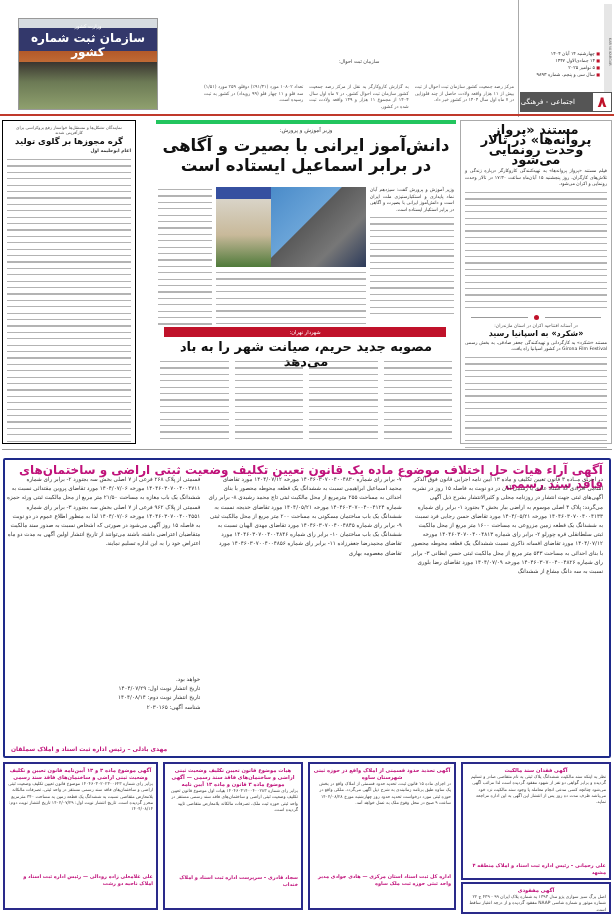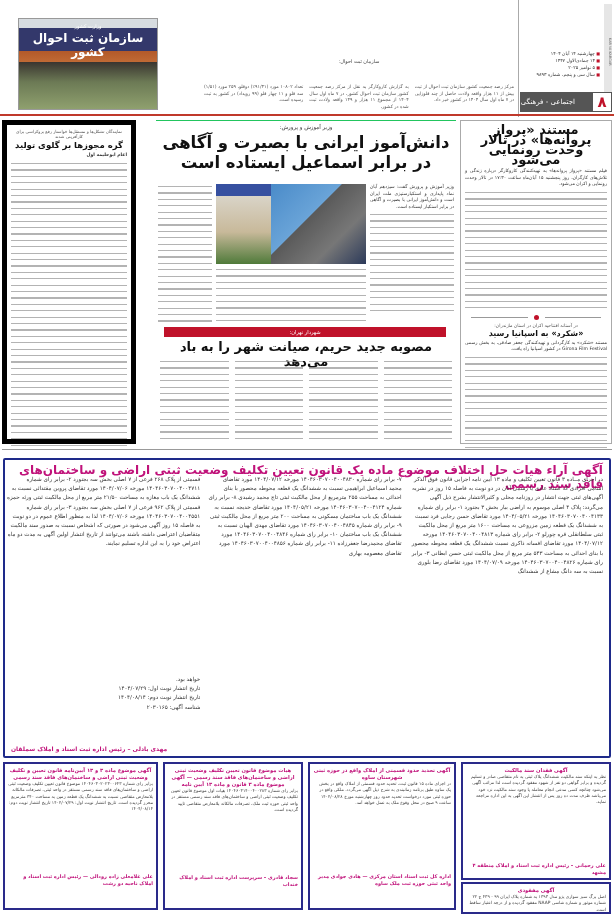--- a/index.html
+++ b/index.html
@@ -29,31 +29,31 @@
 #top-photo .sign-sm{position:absolute;top:4px;width:100%;text-align:center;color:#fff;font-size:5px}
 .red-band{left:0;width:614px;height:2px}
 
 #right-col{right:2px;top:120px;width:152px;height:324px;border:1px solid #aaa}
 .art-title{text-align:center;font-weight:bold;color:#111}
 .art-kicker{text-align:center;font-size:4.6px;color:#555}
 .dot-sep{display:flex;align-items:center;justify-content:center;margin:3px 0}
 .dot-sep::before,.dot-sep::after{content:"";flex:1;border-top:1px solid #999;margin:0 6px}
 .dot{width:5px;height:5px;border-radius:50%;background:#c0122a}
 
-#center{right:158px;top:120px;width:300px;height:205px;border-top:1px solid #22c55e}
+#center{right:158px;top:120px;width:300px;height:205px;border-top:4px solid #22c55e}
 #center-kicker{position:absolute;top:3px;width:100%;text-align:center;font-size:5.5px;color:#333}
 #center-headline{position:absolute;top:12px;width:100%;text-align:center;font-size:16.5px;line-height:20px;font-weight:bold;color:#111}
 #center-photo1{position:absolute;right:90px;top:63px;width:95px;height:80px;background:linear-gradient(135deg,#4a8bc9 0,#6aa4d8 40%,#5a5a5a 41%,#777 70%,#2c3a5a 100%)}
 #center-photo2{position:absolute;right:185px;top:63px;width:55px;height:80px;background:linear-gradient(#3650a0 0,#3650a0 15%,#d9d4c8 15%,#c8b99a 60%,#4f7a3a 100%)}
 
 #tehran{right:158px;top:325px;width:300px;height:118px}
 #tehran-kicker{position:absolute;top:2px;right:10px;width:282px;height:10px;background:#c0122a;color:#fff;text-align:center;font-size:5.2px;line-height:10px}
 #tehran-headline{position:absolute;top:14px;width:100%;text-align:center;font-size:13px;font-weight:bold;color:#111}
 
-#left-col{left:2px;top:120px;width:134px;height:324px;border:5px solid #000000}
+#left-col{left:2px;top:120px;width:134px;height:324px;border:1px solid #000000}
 
 #big-ad{left:3px;top:458px;width:608px;height:300px;border:2px solid #1e2a8a;border-radius:2px}
 #big-ad-title{position:absolute;top:3px;right:6px;width:596px;text-align:right;color:#c0127a;font-weight:bold;font-size:12px}
 #big-ad .cols{position:absolute;top:15px;right:6px;width:596px;height:245px;display:flex;gap:8px}
 #big-ad .cols .c{flex:1;font-size:5.6px;line-height:9.2px;color:#333;overflow:hidden}
 #big-ad-sign{position:absolute;left:6px;bottom:4px;color:#c0127a;font-weight:bold;font-size:6px}
 
 .sad{position:absolute;top:762px;height:148px;border:2px solid #2a2a8a;padding:3px}
 .sad .t{color:#c0127a;font-weight:bold;font-size:5.2px;line-height:7px;text-align:center}
 .sad .b{font-size:4.4px;line-height:6.3px;color:#444;height:100px;overflow:hidden}
@@ -79,21 +79,21 @@
 <div id="top-story" class="abs">
   <div id="top-kicker">سازمان ثبت احوال:</div>
   <div id="top-body">
     <div class="col txt">مرکز رصد جمعیت کشور سازمان ثبت احوال از ثبت بیش از ۱۱ هزار واقعه ولادت حاصل از چند قلوزایی در ۷ ماه اول سال ۱۴۰۴ در کشور خبر داد.</div>
     <div class="col txt">به گزارش کاروکارگر به نقل از مرکز رصد جمعیت کشور سازمان ثبت احوال کشور، در ۷ ماه اول سال ۱۴۰۴ از مجموع ۱۱ هزار و ۱۴۹ واقعه ولادت ثبت شده در کشور،</div>
     <div class="col txt">تعداد ۱۰۸۰۲ مورد (۹۱/۳۱٪) دوقلو، ۲۵۹ مورد (۱/۵۱) سه قلو و ۱۱ چهار قلو (۹۹ رویداد) در کشور به ثبت رسیده است.</div>
   </div>
 </div>
 <div id="top-photo" class="abs">
   <div class="sign-sm">وزارت کشور</div>
-  <div class="sign">سازمان ثبت احوال کشور</div>
+  <div class="sign">سازمان ثبت شماره کشور</div>
 </div>
 <div class="abs red-band rule-red" style="top:114px"></div>
 
 <div id="right-col" class="abs">
   <div style="padding:4px 4px 0">
     <div class="art-title" style="font-size:13px;line-height:10px">مستند «پرواز پروانه‌ها» در تالار وحدت رونمایی می‌شود</div>
     <div class="txt" style="margin-top:3px;color:#333">فیلم مستند «پرواز پروانه‌ها» به تهیه‌کنندگی کاروکارگر درباره زندگی و تلاش‌های کارگران، روز پنجشنبه ۱۵ آبان‌ماه ساعت ۱۷:۳۰ در تالار وحدت رونمایی و اکران می‌شود.</div>
     <div style="height:122px;margin-top:2px">
         <span class="filler"></span>
       </div>

